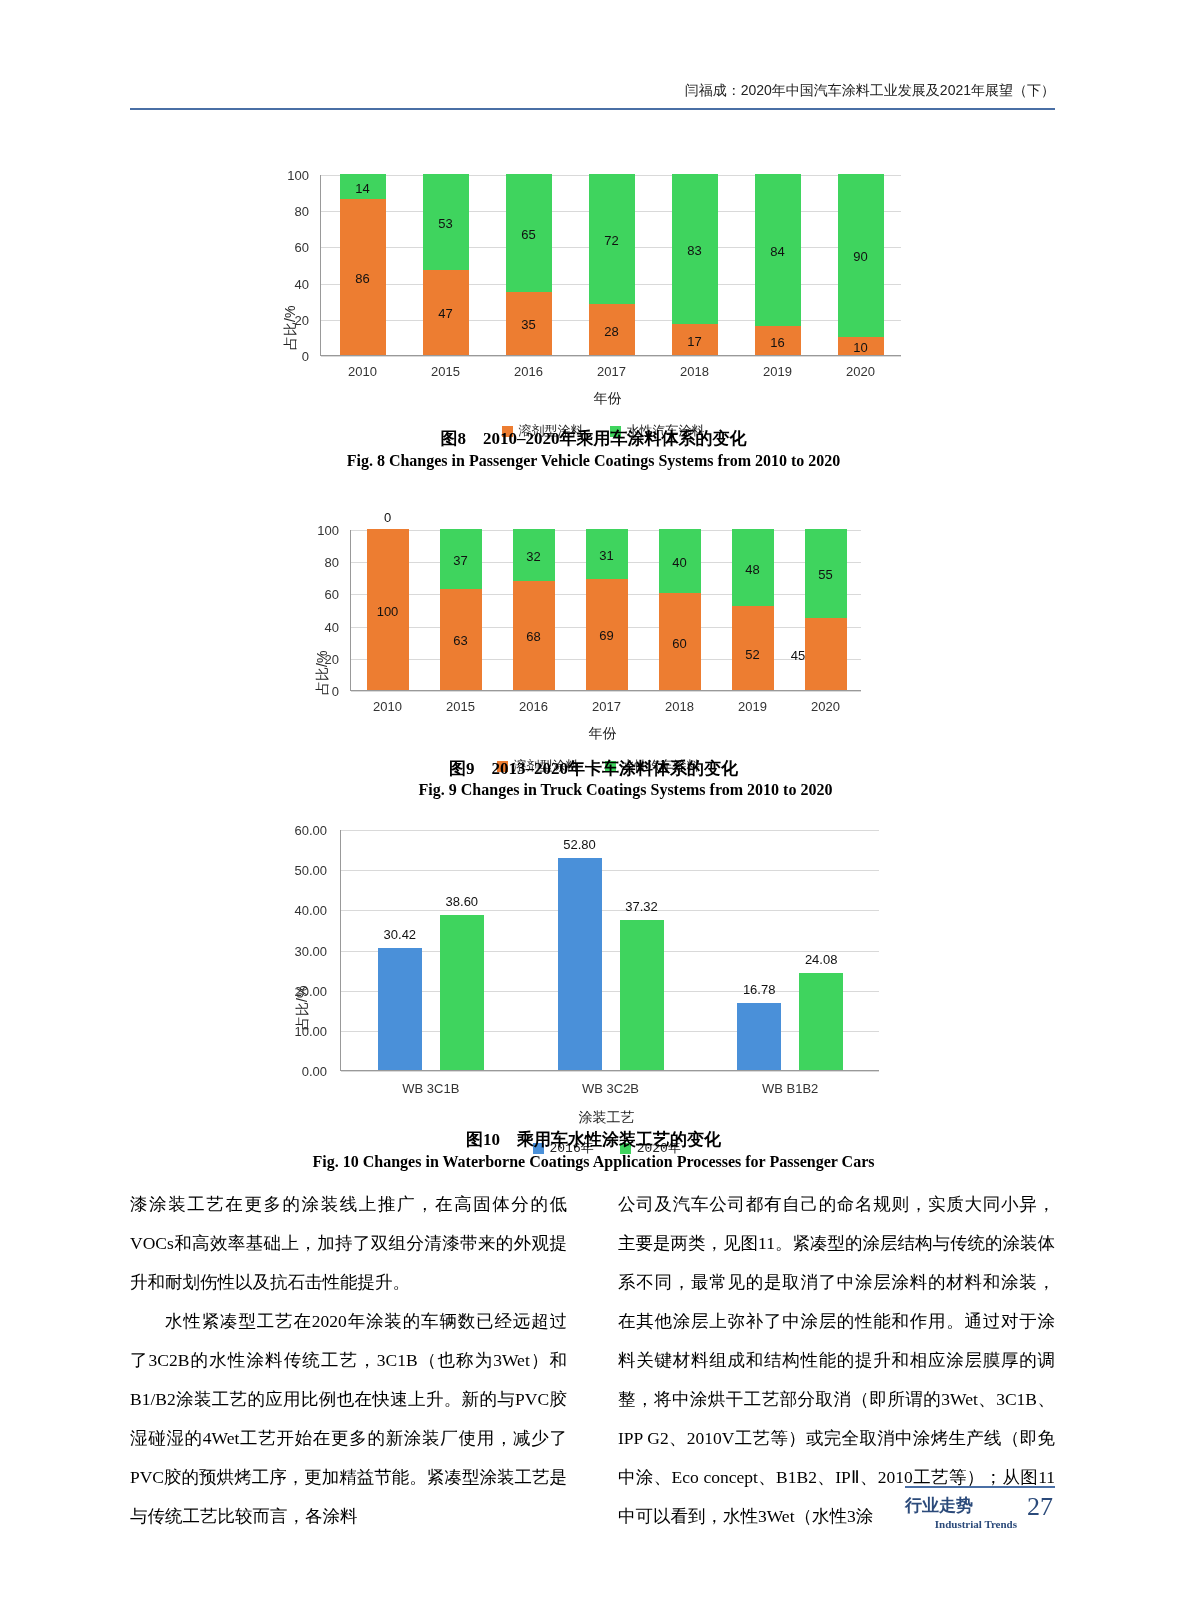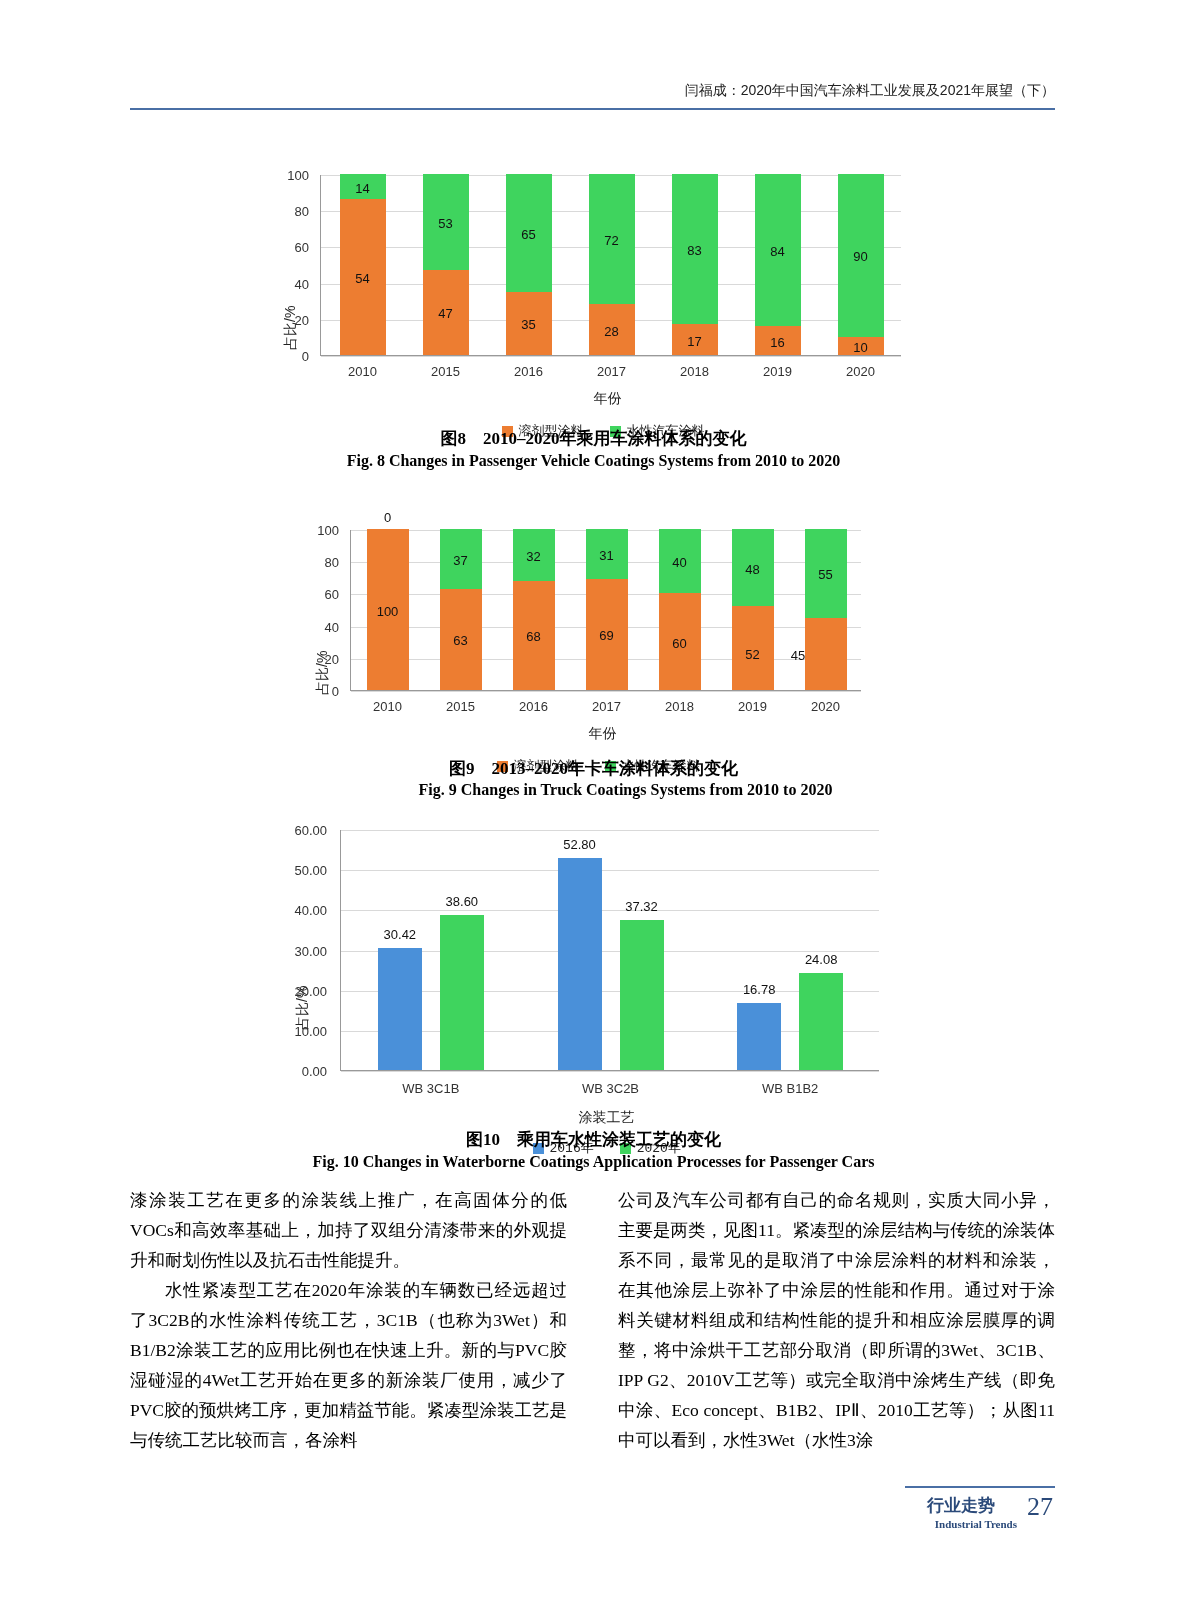--- a/index.html
+++ b/index.html
@@ -47,30 +47,30 @@
   .swatch{ width:11px;height:11px;display:inline-block;}
 
   
   .capcn{ position:absolute; width:100%; text-align:center;
           font-family:Liberation Serif, serif; font-weight:bold; font-size:17px; color:#000;}
   .capen{ position:absolute; width:100%; text-align:center;
           font-family:"Liberation Serif", serif; font-weight:bold; font-size:16px; color:#000;}
 
   
   .colwrap{ position:absolute; left:130px; top:1185px; width:925px; }
-  .col{ width:437px; font-size:17.5px; line-height:30px; text-align:justify;
+  .col{ width:437px; font-size:17.5px; line-height:39px; text-align:justify;
         font-family:"Liberation Serif", serif; }
   .col p{ margin:0; text-indent:2em;}
   .colL{ float:left;}
   .colR{ float:right;}
 
   
   .footer{ position:absolute; left:905px; top:1490px; width:160px; height:52px;}
   .footrule{ position:absolute; left:905px; top:1486px; width:150px; height:2px; background:#4a6fa5;}
-  .footcn{ position:absolute; left:0; top:4px; width:112px; text-align:center;
+  .footcn{ position:absolute; left:0; top:4px; width:112px; text-align:left;
            font-family:"Liberation Sans", sans-serif; font-weight:bold; font-size:17px; color:#2b4a7a;}
   .footen{ position:absolute; left:0; top:28px; width:112px; text-align:right;
            font-family:"Liberation Serif", serif; font-weight:bold; font-size:11px; color:#2b4a7a;}
   .pageno{ position:absolute; left:122px; top:2px; font-family:"Liberation Serif", serif;
            font-size:26px; color:#2b4a7a;}
 </style>
 </head>
 <body>
 
 <div class="page">
@@ -88,21 +88,21 @@
         <div class="ytick" style="top:144.8px;left:-66px;">20</div>
         <div class="gridline" style="top:108.6px;"></div>
         <div class="ytick" style="top:108.6px;left:-66px;">40</div>
         <div class="gridline" style="top:72.4px;"></div>
         <div class="ytick" style="top:72.4px;left:-66px;">60</div>
         <div class="gridline" style="top:36.19999999999999px;"></div>
         <div class="ytick" style="top:36.19999999999999px;left:-66px;">80</div>
         <div class="gridline" style="top:0px;"></div>
         <div class="ytick" style="top:0px;left:-66px;">100</div>
         <div class="bar" style="left:18.5px;bottom:0px;width:46px;height:155.66px;background:#ED7D31;"></div>
-        <div class="barlabel" style="left:41.5px;bottom:68.83px;">54</div>
+        <div class="barlabel" style="left:41.5px;bottom:68.83px;">86</div>
         <div class="bar" style="left:18.5px;bottom:155.66px;width:46px;height:25.340000000000003px;background:#3FD45E;"></div>
         <div class="barlabel" style="left:41.5px;bottom:159.32999999999998px;">14</div>
         <div class="xlab" style="left:41.5px;top:189px;">2010</div>
         <div class="bar" style="left:101.5px;bottom:0px;width:46px;height:85.07px;background:#ED7D31;"></div>
         <div class="barlabel" style="left:124.5px;bottom:33.535px;margin-top:32px;">47</div>
         <div class="bar" style="left:101.5px;bottom:85.07px;width:46px;height:95.93px;background:#3FD45E;"></div>
         <div class="barlabel" style="left:124.5px;bottom:124.035px;">53</div>
         <div class="xlab" style="left:124.5px;top:189px;">2015</div>
         <div class="bar" style="left:184.5px;bottom:0px;width:46px;height:63.349999999999994px;background:#ED7D31;"></div>
         <div class="barlabel" style="left:207.5px;bottom:22.674999999999997px;">35</div>

